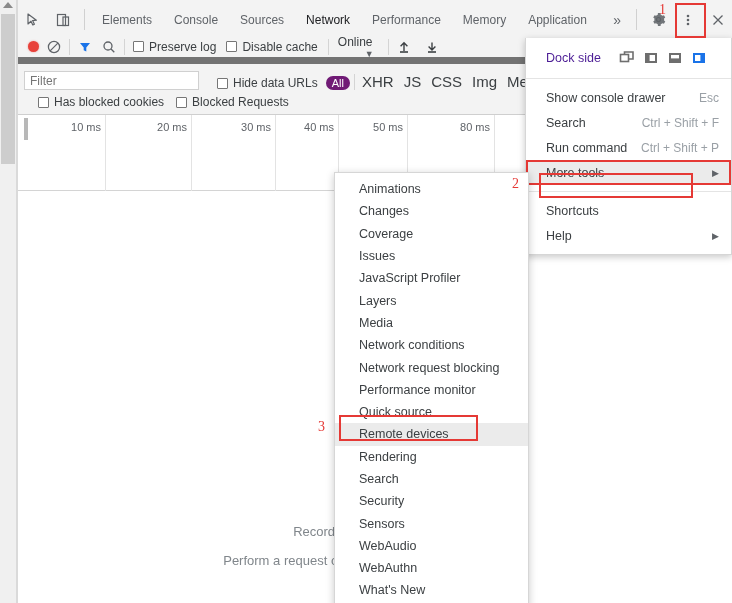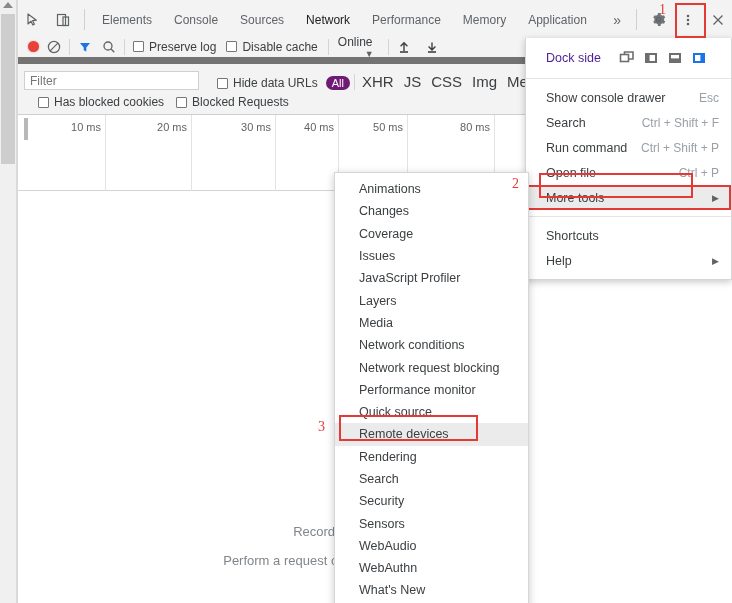--- a/index.html
+++ b/index.html
@@ -623,24 +623,20 @@
       <span class="sc">Esc</span>
     </div>
     <div class="mm-item">
       <span>Search</span>
       <span class="sc">Ctrl + Shift + F</span>
     </div>
     <div class="mm-item">
       <span>Run command</span>
       <span class="sc">Ctrl + Shift + P</span>
     </div>
-    <div class="mm-item">
-      <span>Open file</span>
-      <span class="sc">Ctrl + P</span>
-    </div>
     <div class="mm-item highlight">
       <span>More tools</span>
       <span class="arrow">▶</span>
     </div>
 
     <div class="mm-spacer"></div>
     <div class="mm-divider"></div>
     <div class="mm-spacer"></div>
 
     <div class="mm-item">

